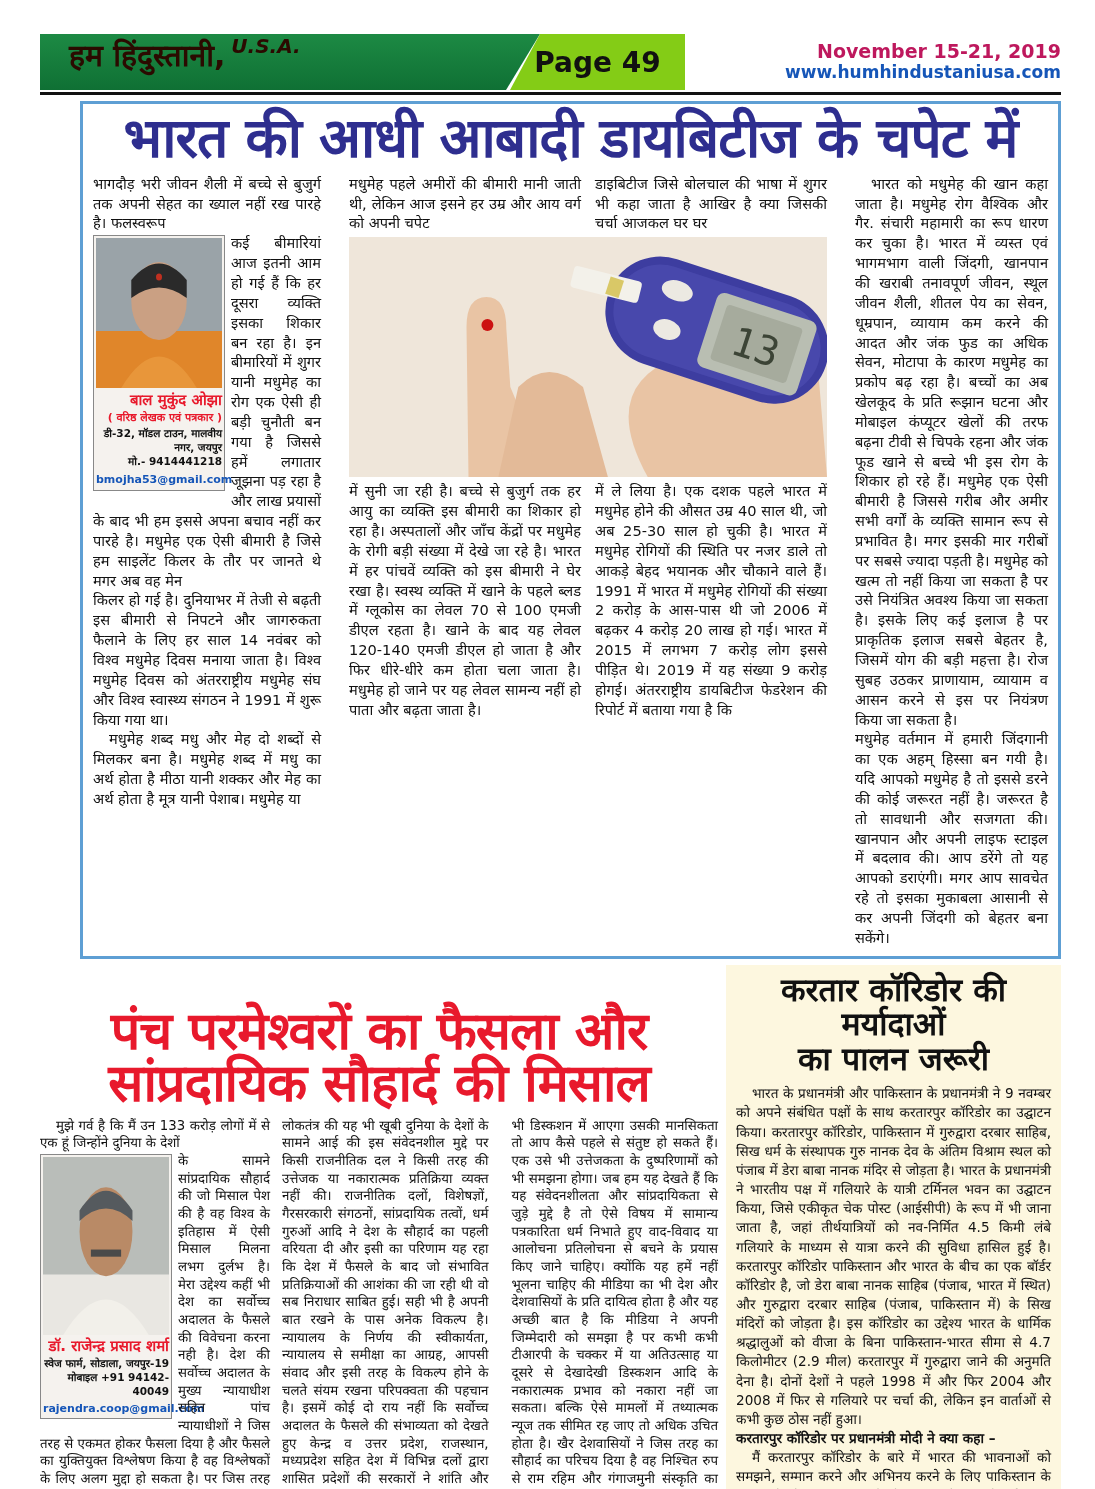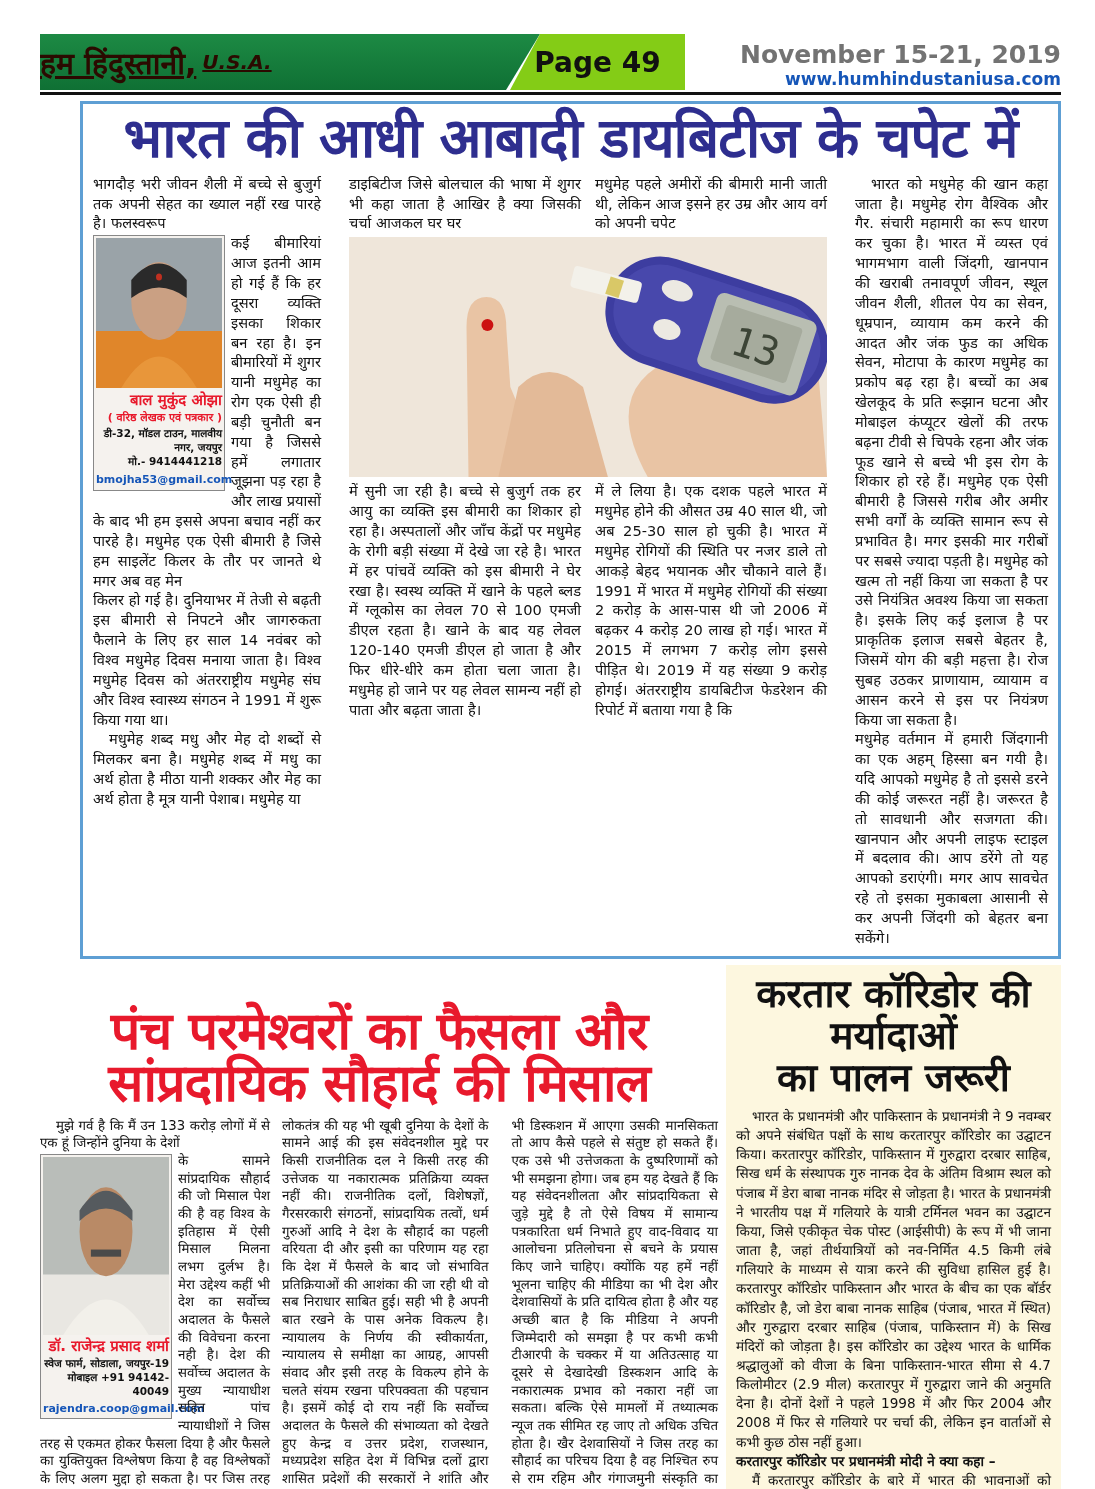--- a/index.html
+++ b/index.html
@@ -4,28 +4,28 @@
 <style>
   * { margin:0; padding:0; box-sizing:border-box; }
   body { background:#e8e8e8; font-family:"DejaVu Sans","Liberation Sans",sans-serif; }
   .page { width:1095px; height:1489px; background:#ffffff; margin:0 auto; position:relative;
           padding:34px 34px 20px 40px; overflow:hidden; }
 
   
   .hdr { display:flex; align-items:flex-start; justify-content:space-between; }
   .hdr-strip { display:flex; width:645px; height:56px; }
   .masthead { background:linear-gradient(#1d8a44,#0f7034); color:#2b0a00; flex:0 0 500px;
-              display:flex; align-items:center; padding-left:0; font-size:30px; font-weight:bold;
-              clip-path:polygon(0 0,100% 0,calc(100% - 34px) 100%,0 100%);text-decoration:underline; }
+              display:flex; padding-left:29px; font-size:30px; font-weight:bold;
+              clip-path:polygon(0 0,100% 0,calc(100% - 34px) 100%,0 100%); }
   .masthead .usa { font-size:20px; font-style:italic; margin-left:6px; }
   .pagebox { background:#84cc16; flex:1; margin-left:-30px; display:flex; align-items:center;
              justify-content:center; font-size:28px; font-weight:bold; color:#111;
              clip-path:polygon(30px 0,100% 0,100% 100%,0 100%); }
   .hdr-right { text-align:right; padding-top:6px; }
-  .hdr-date { color:#737373; font-weight:bold; font-size:25px; }
+  .hdr-date { color:#be185d; font-weight:bold; font-size:19px; }
   .hdr-url  { color:#1656b8; font-weight:bold; font-size:17px; }
   .hdr-rule { border-bottom:3px solid #111; margin-top:2px; }
 
   
   .art1 { border:3px solid #5e9fd4; margin-top:6px; padding:4px 10px 8px 10px;margin-left:40px; }
   .art1 h1 { color:#2e2e8f; text-align:center; font-size:55px; line-height:1.05; font-weight:bold;
              letter-spacing:-1px; padding:2px 0 6px 0; }
   .art1-cols { display:flex; gap:28px; }
   .a1col { font-size:14.6px; line-height:1.36; text-align:justify; color:#111; }
   .a1c1 { flex:0 0 228px; }
@@ -57,21 +57,21 @@
   .a2col { font-size:13.3px; line-height:1.33; text-align:justify; color:#111; }
   .a2c1 { flex:0 0 230px; }
   .a2right { flex:1; display:flex; flex-direction:column; }
   .a2right-cols { display:flex; gap:23px; }
   .a2right-cols div { flex:1; }
 
   .mandir h3 { color:#111; font-size:33px; font-weight:bold; text-align:center; padding:6px 0 4px 0; }
 
   
   .kartarpur { flex:1; background:#fdf7df; padding:8px 10px 10px 10px; }
-  .kartarpur h2 { color:#111; font-size:39px; line-height:1.08; font-weight:bold; text-align:center;
+  .kartarpur h2 { color:#111; font-size:32px; line-height:1.08; font-weight:bold; text-align:center;
                   padding-bottom:8px; }
   .k-body { font-size:13.6px; line-height:1.41; text-align:justify; color:#111; }
   .k-sub { font-weight:bold; }
 
   a { text-decoration:none; color:inherit; cursor:pointer; }
 </style>
 </head>
 <body>
 
 <div class="page">
@@ -114,22 +114,22 @@
           <div class="ab-line">मो.- 9414441218</div>
           <a class="ab-mail">bmojha53@gmail.com</a>
         </div>
         <p>कई बीमारियां आज इतनी आम हो गई हैं कि हर दूसरा व्यक्ति इसका शिकार बन रहा है। इन बीमारियों में शुगर यानी मधुमेह का रोग एक ऐसी ही बड़ी चुनौती बन गया है जिससे हमें लगातार जूझना पड़ रहा है और लाख प्रयासों के बाद भी हम इससे अपना बचाव नहीं कर पारहे है। मधुमेह एक ऐसी बीमारी है जिसे हम साइलेंट किलर के तौर पर जानते थे मगर अब वह मेन</p>
         <p>किलर हो गई है। दुनियाभर में तेजी से बढ़ती इस बीमारी से निपटने और जागरुकता फैलाने के लिए हर साल 14 नवंबर को विश्व मधुमेह दिवस मनाया जाता है। विश्व मधुमेह दिवस को अंतरराष्ट्रीय मधुमेह संघ और विश्व स्वास्थ्य संगठन ने 1991 में शुरू किया गया था।</p>
         <p class="ind">मधुमेह शब्द मधु और मेह दो शब्दों से मिलकर बना है। मधुमेह शब्द में मधु का अर्थ होता है मीठा यानी शक्कर और मेह का अर्थ होता है मूत्र यानी पेशाब। मधुमेह या</p>
       </div>
 
       <div class="a1mid">
         <div class="a1mid-intro">
+          <div class="a1col ind">मधुमेह पहले अमीरों की बीमारी मानी जाती थी, लेकिन आज इसने हर उम्र और आय वर्ग को अपनी चपेट</div>
           <div class="a1col">डाइबिटीज जिसे बोलचाल की भाषा में शुगर भी कहा जाता है आखिर है क्या जिसकी चर्चा आजकल घर घर</div>
-          <div class="a1col ind">मधुमेह पहले अमीरों की बीमारी मानी जाती थी, लेकिन आज इसने हर उम्र और आय वर्ग को अपनी चपेट</div>
         </div>
         <div class="meterimg">
           <svg width="100%" height="100%" viewBox="0 0 480 240" preserveAspectRatio="none">
             <rect width="480" height="240" fill="#efe6da"></rect>
             <path d="M120 240 L118 90 Q118 60 138 60 Q158 60 158 92 L162 150 L200 240 Z" fill="#e9c4a4"></path>
             <path d="M150 240 L170 150 Q200 120 235 150 L260 240 Z" fill="#e3ba98"></path>
             <circle cx="139" cy="88" r="6" fill="#cc1111"></circle>
             <path d="M300 240 Q250 150 330 120 L470 120 L480 240 Z" fill="#e9c4a4"></path>
             <g transform="rotate(18 360 90)">
               <rect x="255" y="35" width="230" height="110" rx="55" fill="#3d3da0"></rect>

